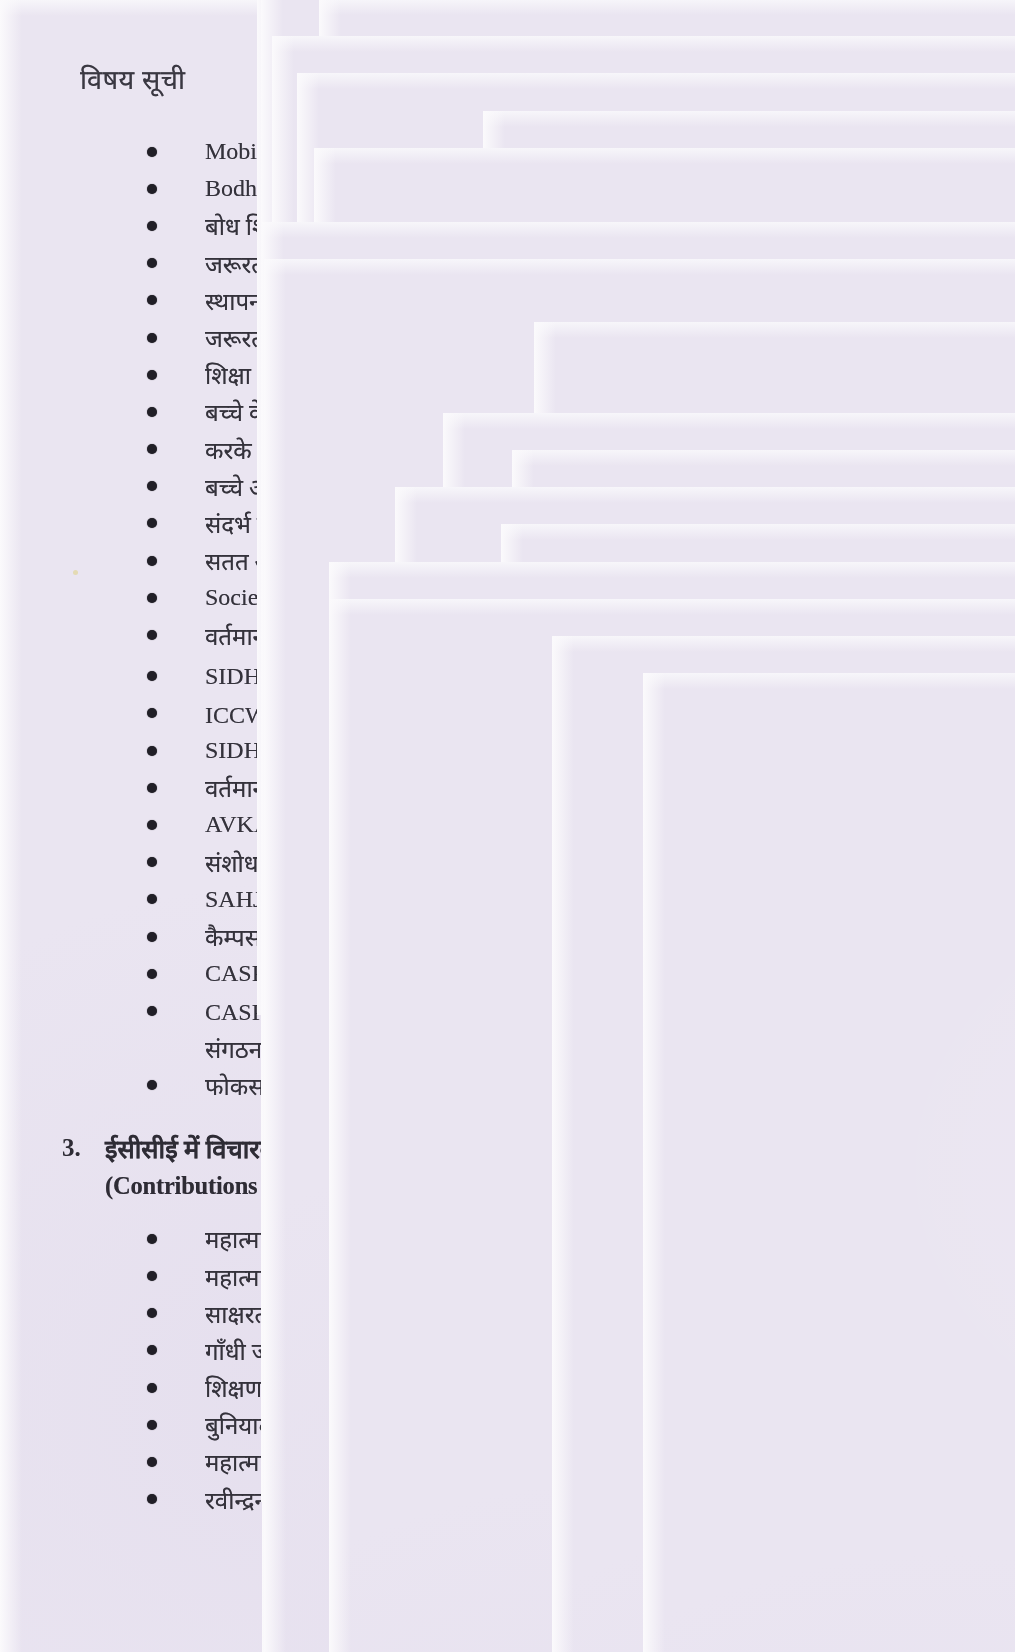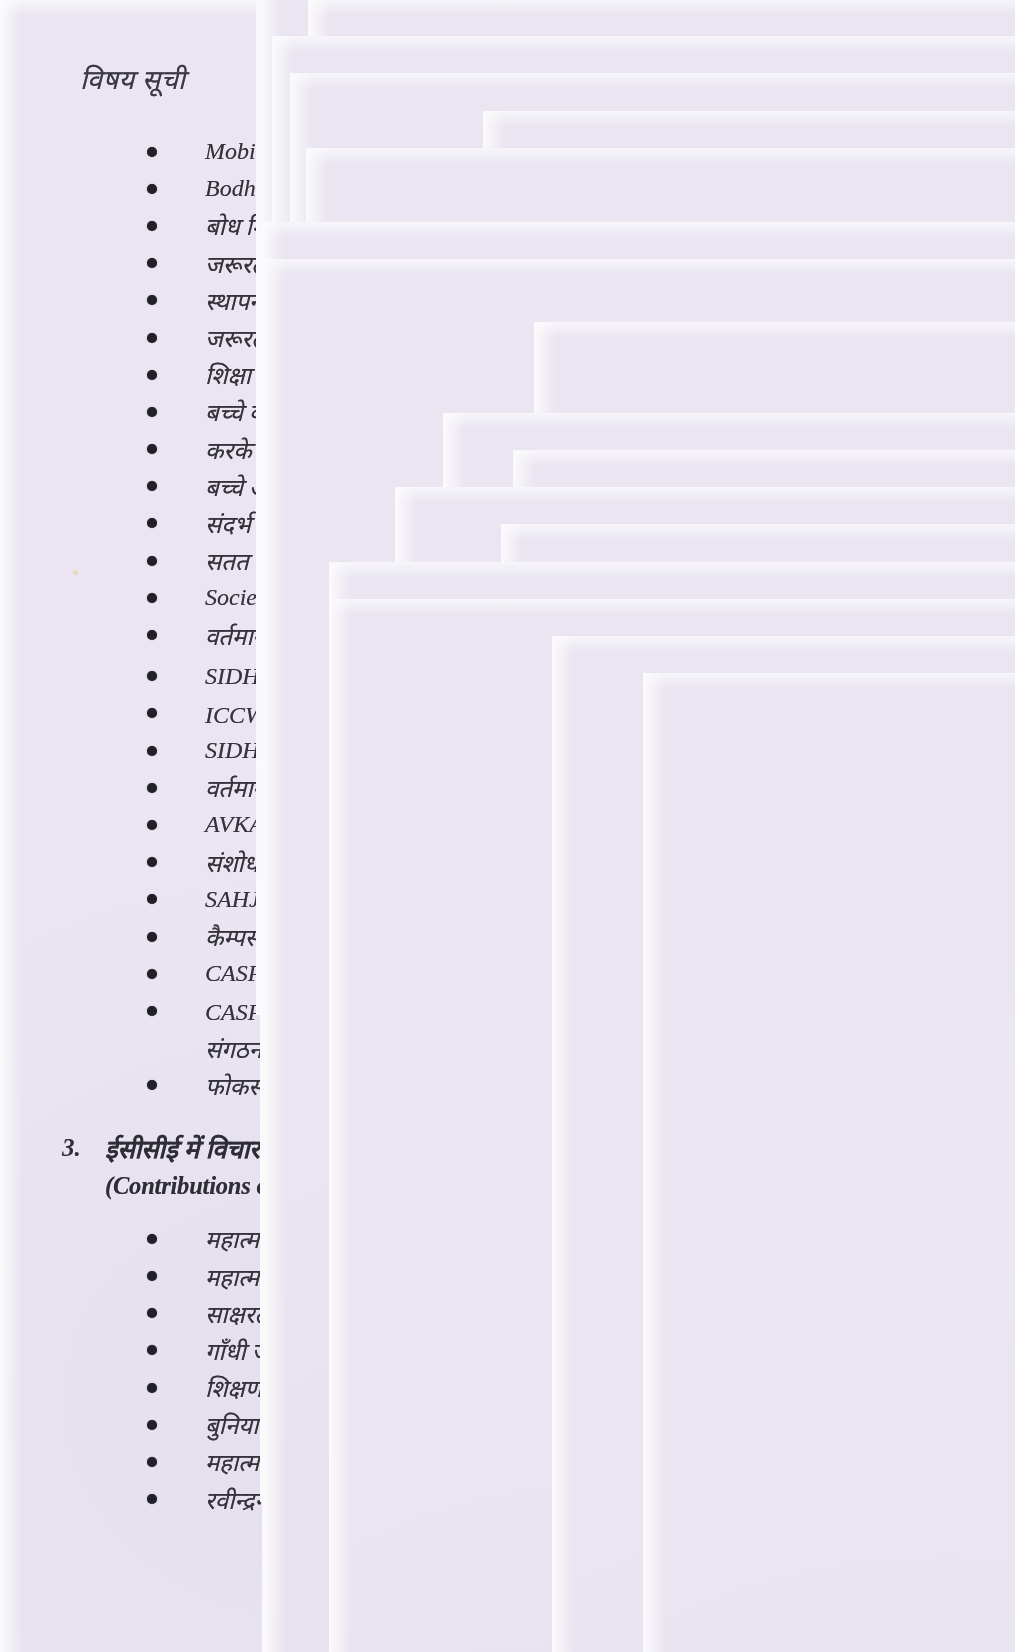--- a/index.html
+++ b/index.html
@@ -10,21 +10,20 @@
   .page{
     position:relative;width:1015px;height:1652px;box-sizing:border-box;
     background-color:#eae5f1;
     background-image:
       linear-gradient(90deg, #fbfafc 0px, rgba(251,250,252,0) 22px),
       linear-gradient(180deg, #f7f6fa 0px, rgba(247,246,250,0) 16px),
       linear-gradient(90deg, rgba(233,228,241,0) 97%, rgba(196,188,214,.45) 99.7%, rgba(222,216,233,.4) 100%),
       radial-gradient(ellipse 700px 500px at 70% 30%, rgba(255,255,255,.18), rgba(255,255,255,0) 70%),
       radial-gradient(ellipse 800px 700px at 30% 85%, rgba(220,212,232,.35), rgba(220,212,232,0) 75%);
     color:#34323b;
-    font-style:italic;
   }
   
   .hdr-title{
     position:absolute;left:80px;top:60px;font-size:27px;letter-spacing:.5px;
     color:#3a3842;text-shadow:0 0 .4px rgba(40,38,48,.55);white-space:nowrap;
   }
   .hdr-folio{
     position:absolute;right:74px;top:62px;font-size:25px;letter-spacing:1.5px;
     color:#43414b;text-shadow:0 0 .4px rgba(40,38,48,.5);
   }

